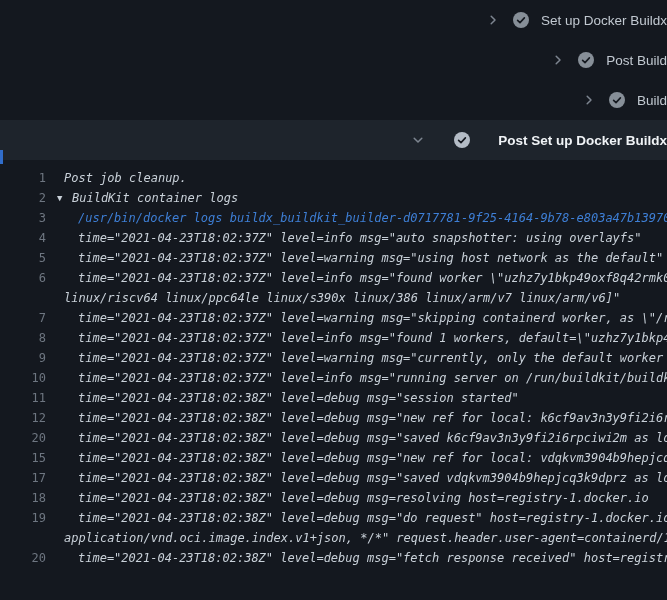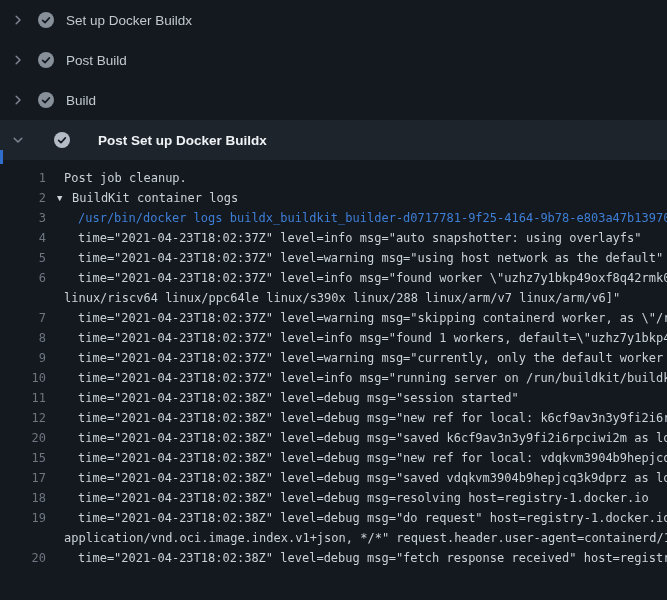--- a/index.html
+++ b/index.html
@@ -7,21 +7,21 @@
     position:relative;
     width:667px;height:600px;
     overflow:hidden;
     background:var(--bg);
     font-family:"Liberation Sans", sans-serif;
   }
   
   .steps{position:absolute;top:0;left:0;width:100%;}
   .step{
     height:40px;display:flex;align-items:center;
-    padding-left:10px;box-sizing:border-box;cursor:pointer;
+    box-sizing:border-box;cursor:pointer;justify-content:flex-end;
   }
   .step.expanded{background:var(--header-bg);gap:16px;}
   .chev{width:16px;height:16px;flex:none;color:var(--chevron);}
   .check{width:16px;height:16px;flex:none;margin-left:12px;color:var(--check-circle);}
   .step.expanded .check{color:var(--check-circle-active);}
   .step-label{
     margin-left:12px;font-size:13.5px;color:var(--step-label);
     white-space:nowrap;
   }
   .step.expanded .step-label{color:var(--step-label-active);font-weight:600;}
@@ -35,21 +35,21 @@
     position:absolute;top:160px;left:0;width:100%;
     padding-top:8px;
     font-family:"DejaVu Sans Mono","Liberation Mono",monospace;
     font-size:12px;line-height:20px;
   }
   .row{display:flex;height:20px;white-space:pre;}
   .ln{
     width:46px;flex:none;text-align:right;
     color:var(--line-number);cursor:pointer;
   }
-  .txt{color:var(--log-text);white-space:pre;}
+  .txt{color:var(--log-text);white-space:pre;font-style:italic;}
   .row.ind0 .txt{padding-left:18px;}
   .row.ind1 .txt{padding-left:32px;}
   .row.cont .txt{padding-left:18px;}
   .row.command .txt{color:var(--command-text);}
   .marker{
     flex:none;color:var(--log-text);font-size:9px;
     padding-left:11px;width:10px;line-height:20px;cursor:pointer;
   }
   .row.group .txt{padding-left:5px;text-align:center;}
 </style>
@@ -143,21 +143,21 @@
 
   <div class="row ind1 normal">
     <span class="ln">6</span>
     
     <span class="txt">time="2021-04-23T18:02:37Z" level=info msg="found worker \"uzhz7y1bkp49oxf8q42rmk0xjd\", labels=map[org.mobyproject.buildkit.worker.executor:oci], platforms=[linux/amd64 linux/arm64</span>
   </div>
 
   <div class="row cont">
     <span class="ln"></span>
     
-    <span class="txt">linux/riscv64 linux/ppc64le linux/s390x linux/288 linux/arm/v7 linux/arm/v6]"</span>
+    <span class="txt">linux/riscv64 linux/ppc64le linux/s390x linux/386 linux/arm/v7 linux/arm/v6]"</span>
   </div>
 
   <div class="row ind1 normal">
     <span class="ln">7</span>
     
     <span class="txt">time="2021-04-23T18:02:37Z" level=warning msg="skipping containerd worker, as \"/run/containerd/containerd.sock\" does not exist"</span>
   </div>
 
   <div class="row ind1 normal">
     <span class="ln">8</span>

